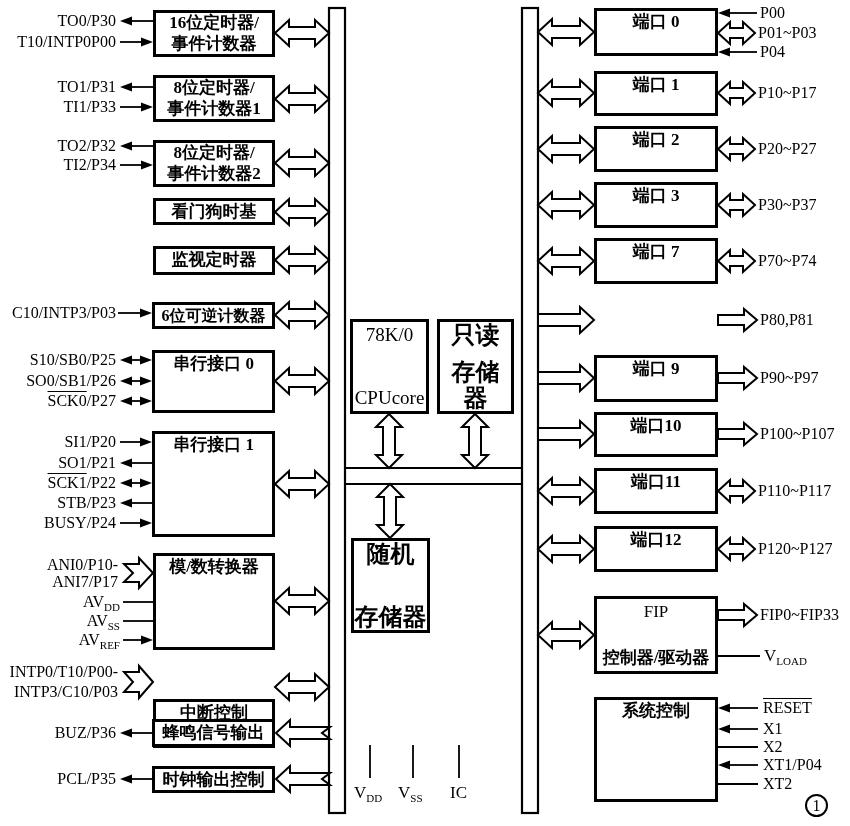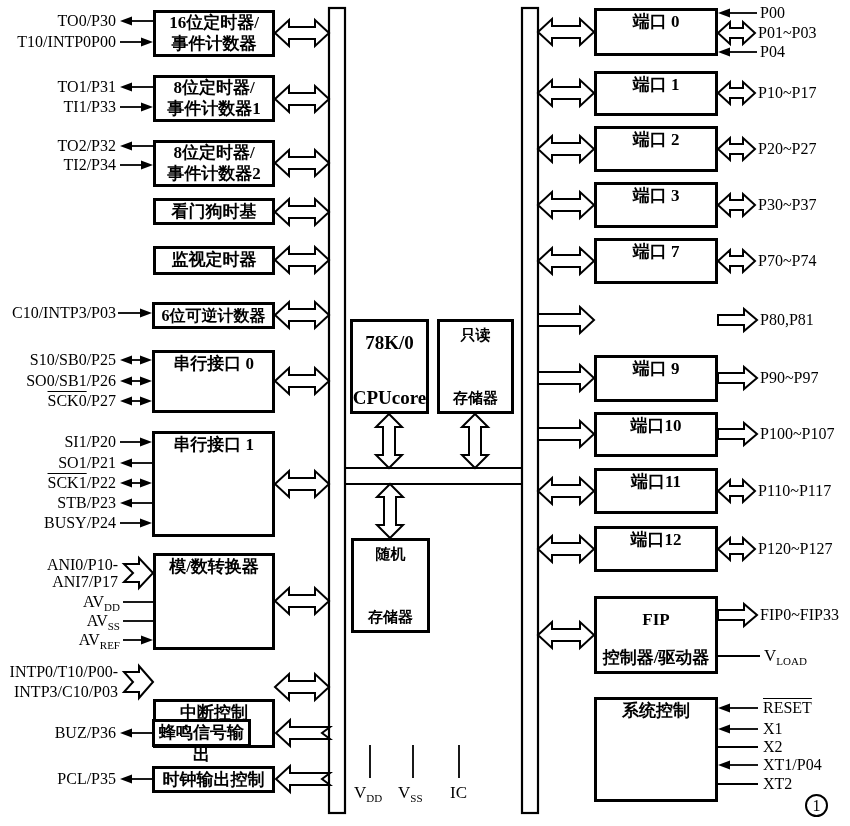--- a/index.html
+++ b/index.html
@@ -7,23 +7,23 @@
          font-family:"Liberation Serif","DejaVu Serif",serif;color:#000;}
   #wires{position:absolute;left:0;top:0;}
   .bus{fill:#fff;stroke:#000;stroke-width:2.2;}
   .band{fill:none;stroke:#000;stroke-width:2;}
   .hollow{fill:#fff;stroke:#000;stroke-width:2;stroke-linejoin:miter;}
   .wire{fill:none;stroke:#000;stroke-width:1.8;}
   .head{fill:#000;stroke:none;}
   .blk{position:absolute;box-sizing:border-box;border:3px solid #000;background:#fff;
        display:flex;flex-direction:column;align-items:center;justify-content:space-between;
        font-size:17px;font-weight:bold;line-height:22px;text-align:center;}
-  .blk .lat{font-weight:bold;margin-top:8px;}
+  .blk .lat{font-weight:normal;}
   .big{font-size:19px;line-height:26px;font-weight:normal;}
-  .mem{font-size:15px;line-height:26px;}
+  .mem{font-size:24px;line-height:26px;}
   .sig{position:absolute;font-size:16px;line-height:20px;white-space:nowrap;}
   .r{text-align:center;}
   .ov{text-decoration:overline;}
   sub{font-size:11px;line-height:1;}
   .figbadge{position:absolute;left:805px;top:794px;width:23px;height:23px;border:2px solid #000;
             border-radius:50%;display:flex;align-items:center;justify-content:center;
             font-size:16px;box-sizing:border-box;}
 </style>
 </head>
 <body>
@@ -159,21 +159,21 @@
   </div>
   <div class="blk" style="left:152px;top:431px;width:123px;height:106px">
     <div>串行接口 1</div>
   </div>
   <div class="blk" style="left:153px;top:553px;width:122px;height:97px">
     <div>模/数转换器</div>
   </div>
   <div class="blk" style="left:153px;top:699px;width:122px;height:49px">
     <div>中断控制</div>
   </div>
-  <div class="blk" style="left:152px;top:719px;width:99px;height:28px">
+  <div class="blk" style="left:152px;top:719px;width:123px;height:28px">
     <div>蜂鸣信号输出</div>
   </div>
   <div class="blk" style="left:152px;top:766px;width:123px;height:27px">
     <div>时钟输出控制</div>
   </div>
 
   <div class="blk big" style="left:350px;top:319px;width:79px;height:95px">
     <div class="lat">78K/0</div>
     <div class="lat">CPUcore</div>
   </div>

